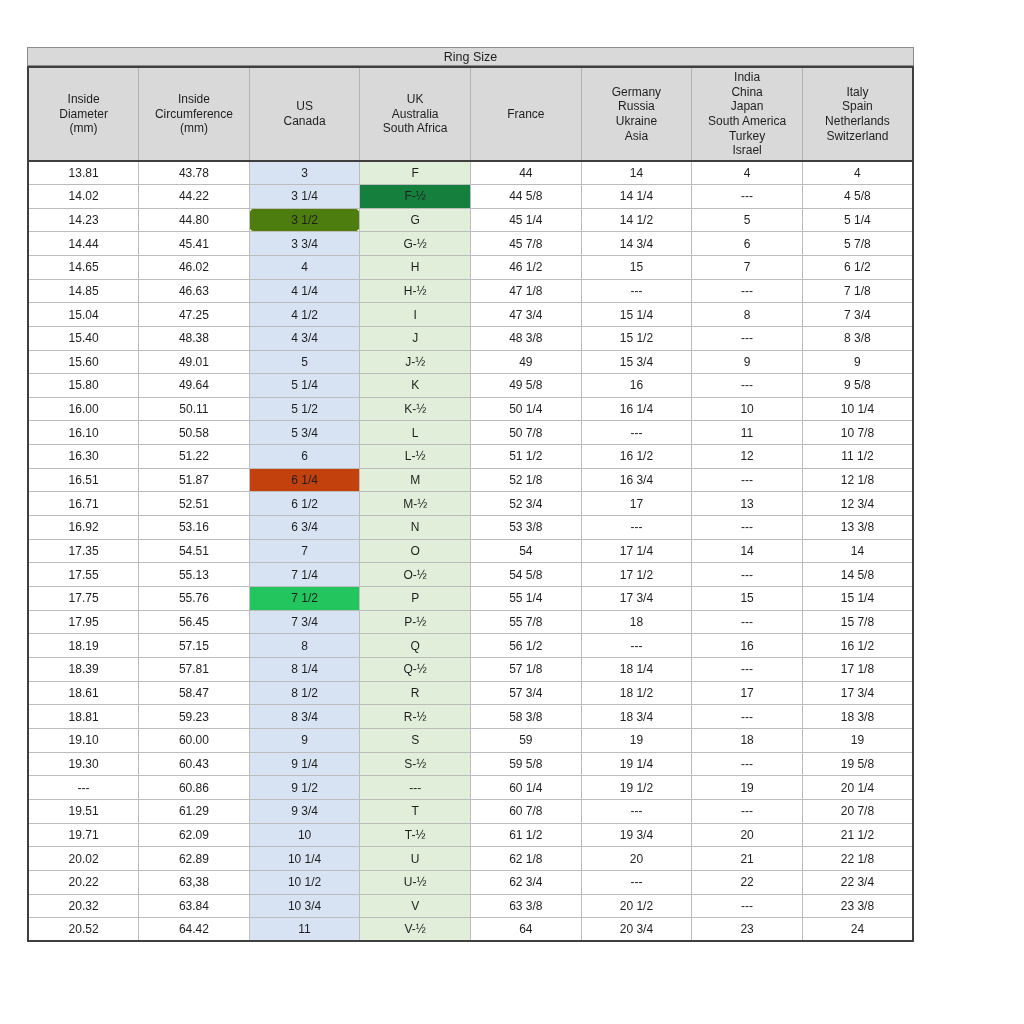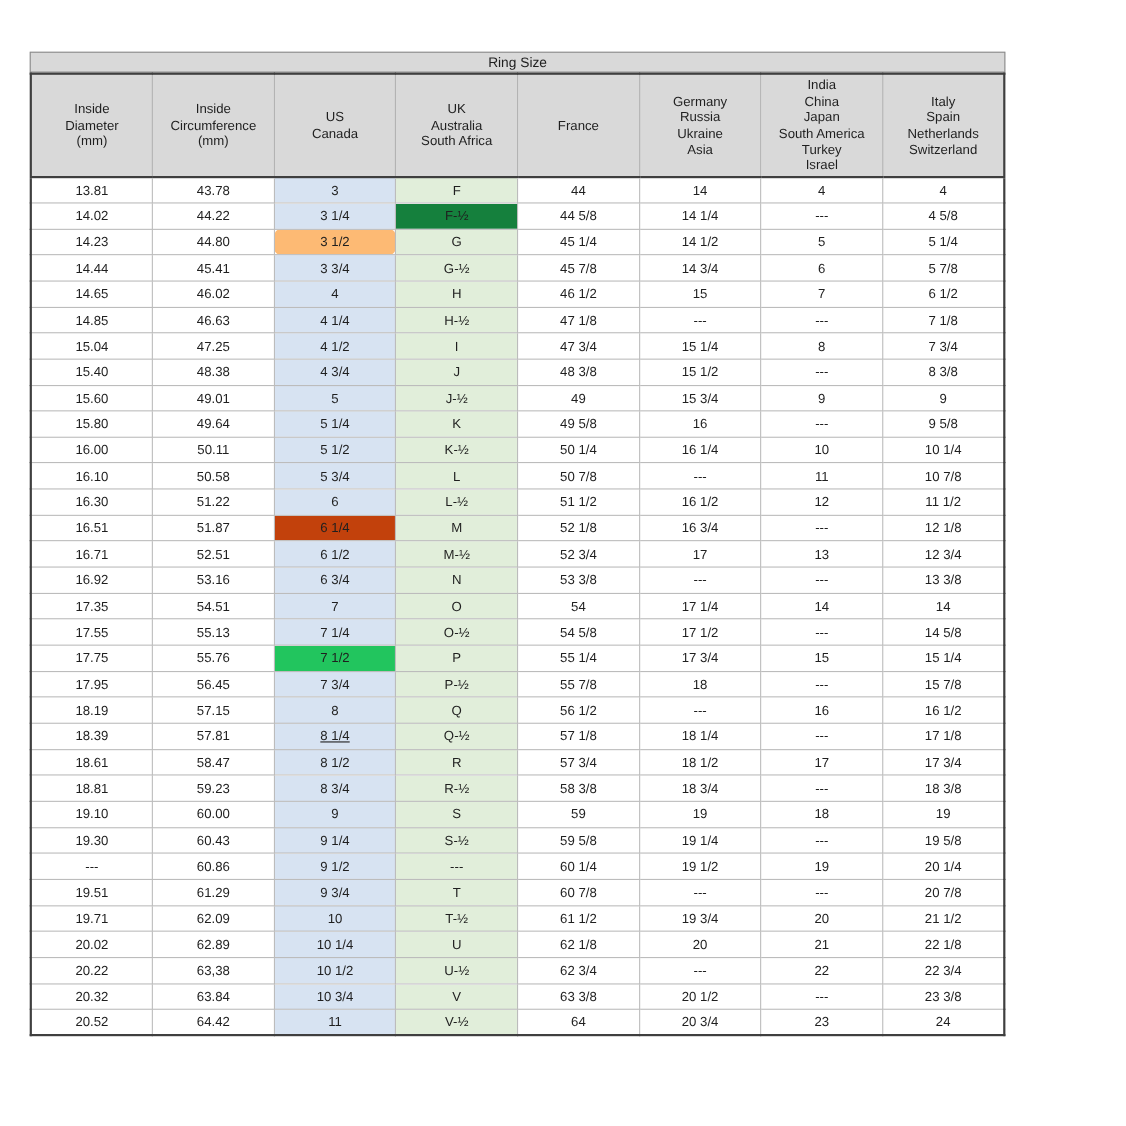--- a/index.html
+++ b/index.html
@@ -138,21 +138,21 @@
           <td style="background: rgb(215, 227, 242);">3 1/4</td>
           <td style="background: #15803d;">F-½</td>
           <td>44 5/8</td>
           <td>14 1/4</td>
           <td>---</td>
           <td>4 5/8</td>
         </tr>
         <tr>
           <td>14.23</td>
           <td>44.80</td>
-          <td style="background: #fdba74; border-radius: 7px;">3 1/2</td>
+          <td style="background: #4d7c0f; border-radius: 7px;">3 1/2</td>
           <td style="background: rgb(225, 238, 218);">G</td>
           <td>45 1/4</td>
           <td>14 1/2</td>
           <td>5</td>
           <td>5 1/4</td>
         </tr>
         <tr>
           <td>14.44</td>
           <td>45.41</td>
           <td style="background: rgb(215, 227, 242);">3 3/4</td>
@@ -328,21 +328,21 @@
           <td style="background: rgb(215, 227, 242);">8</td>
           <td style="background: rgb(225, 238, 218);">Q</td>
           <td>56 1/2</td>
           <td>---</td>
           <td>16</td>
           <td>16 1/2</td>
         </tr>
         <tr>
           <td>18.39</td>
           <td>57.81</td>
-          <td style="background: rgb(215, 227, 242); text-decoration: underline;">8 1/4</td>
+          <td style="background: rgb(215, 227, 242);">8 1/4</td>
           <td style="background: rgb(225, 238, 218);">Q-½</td>
           <td>57 1/8</td>
           <td>18 1/4</td>
           <td>---</td>
           <td>17 1/8</td>
         </tr>
         <tr>
           <td>18.61</td>
           <td>58.47</td>
           <td style="background: rgb(215, 227, 242);">8 1/2</td>

